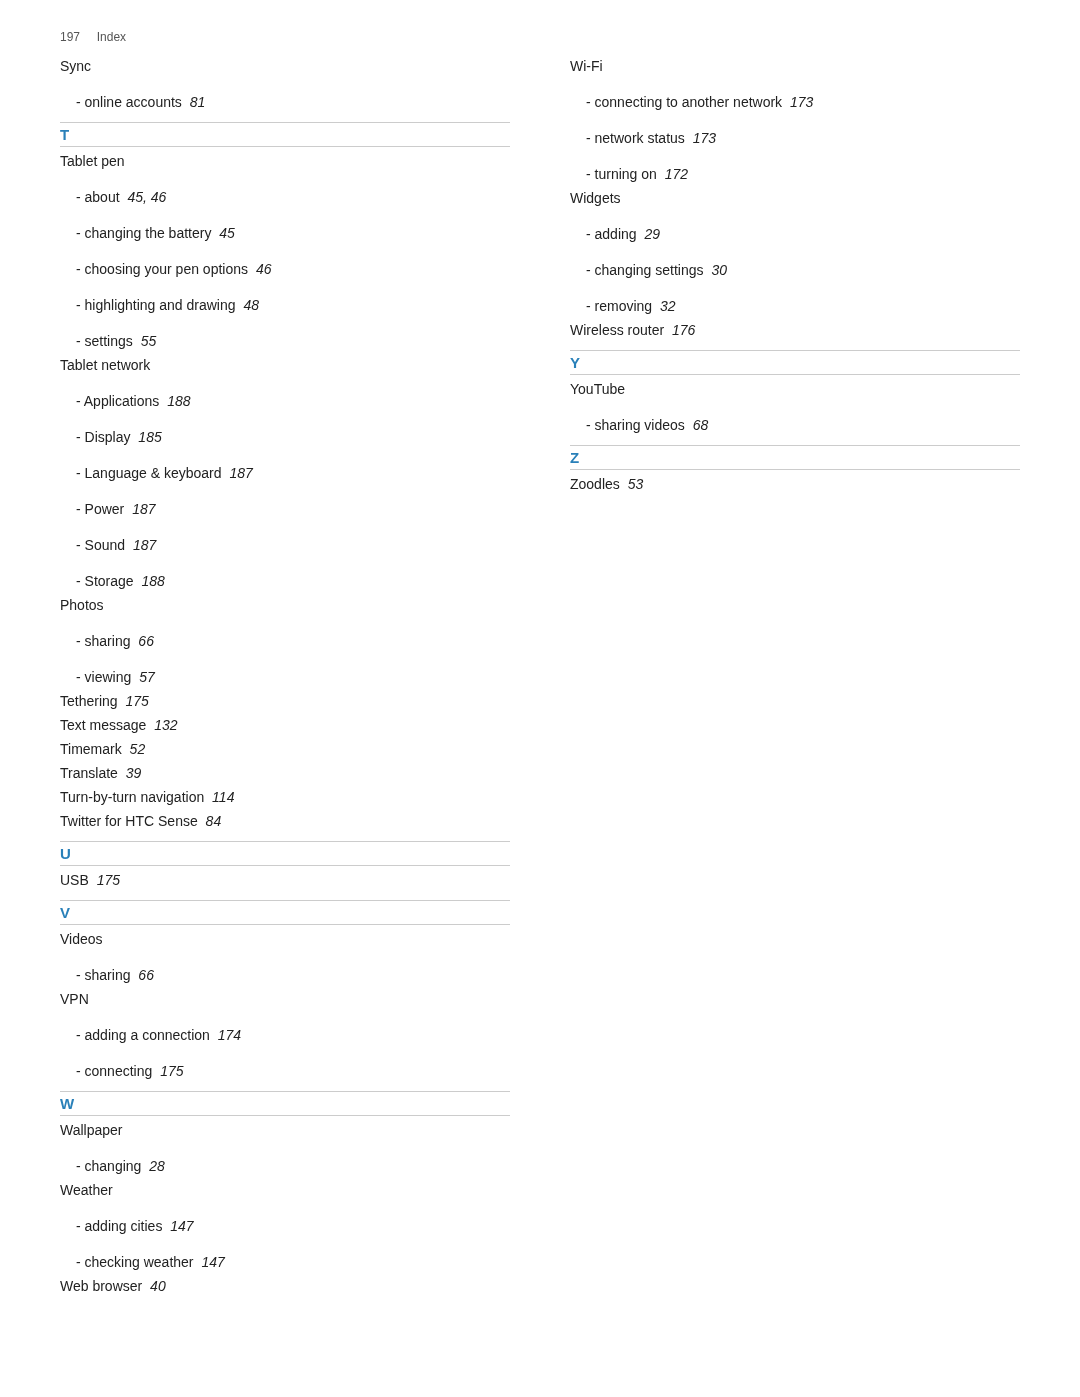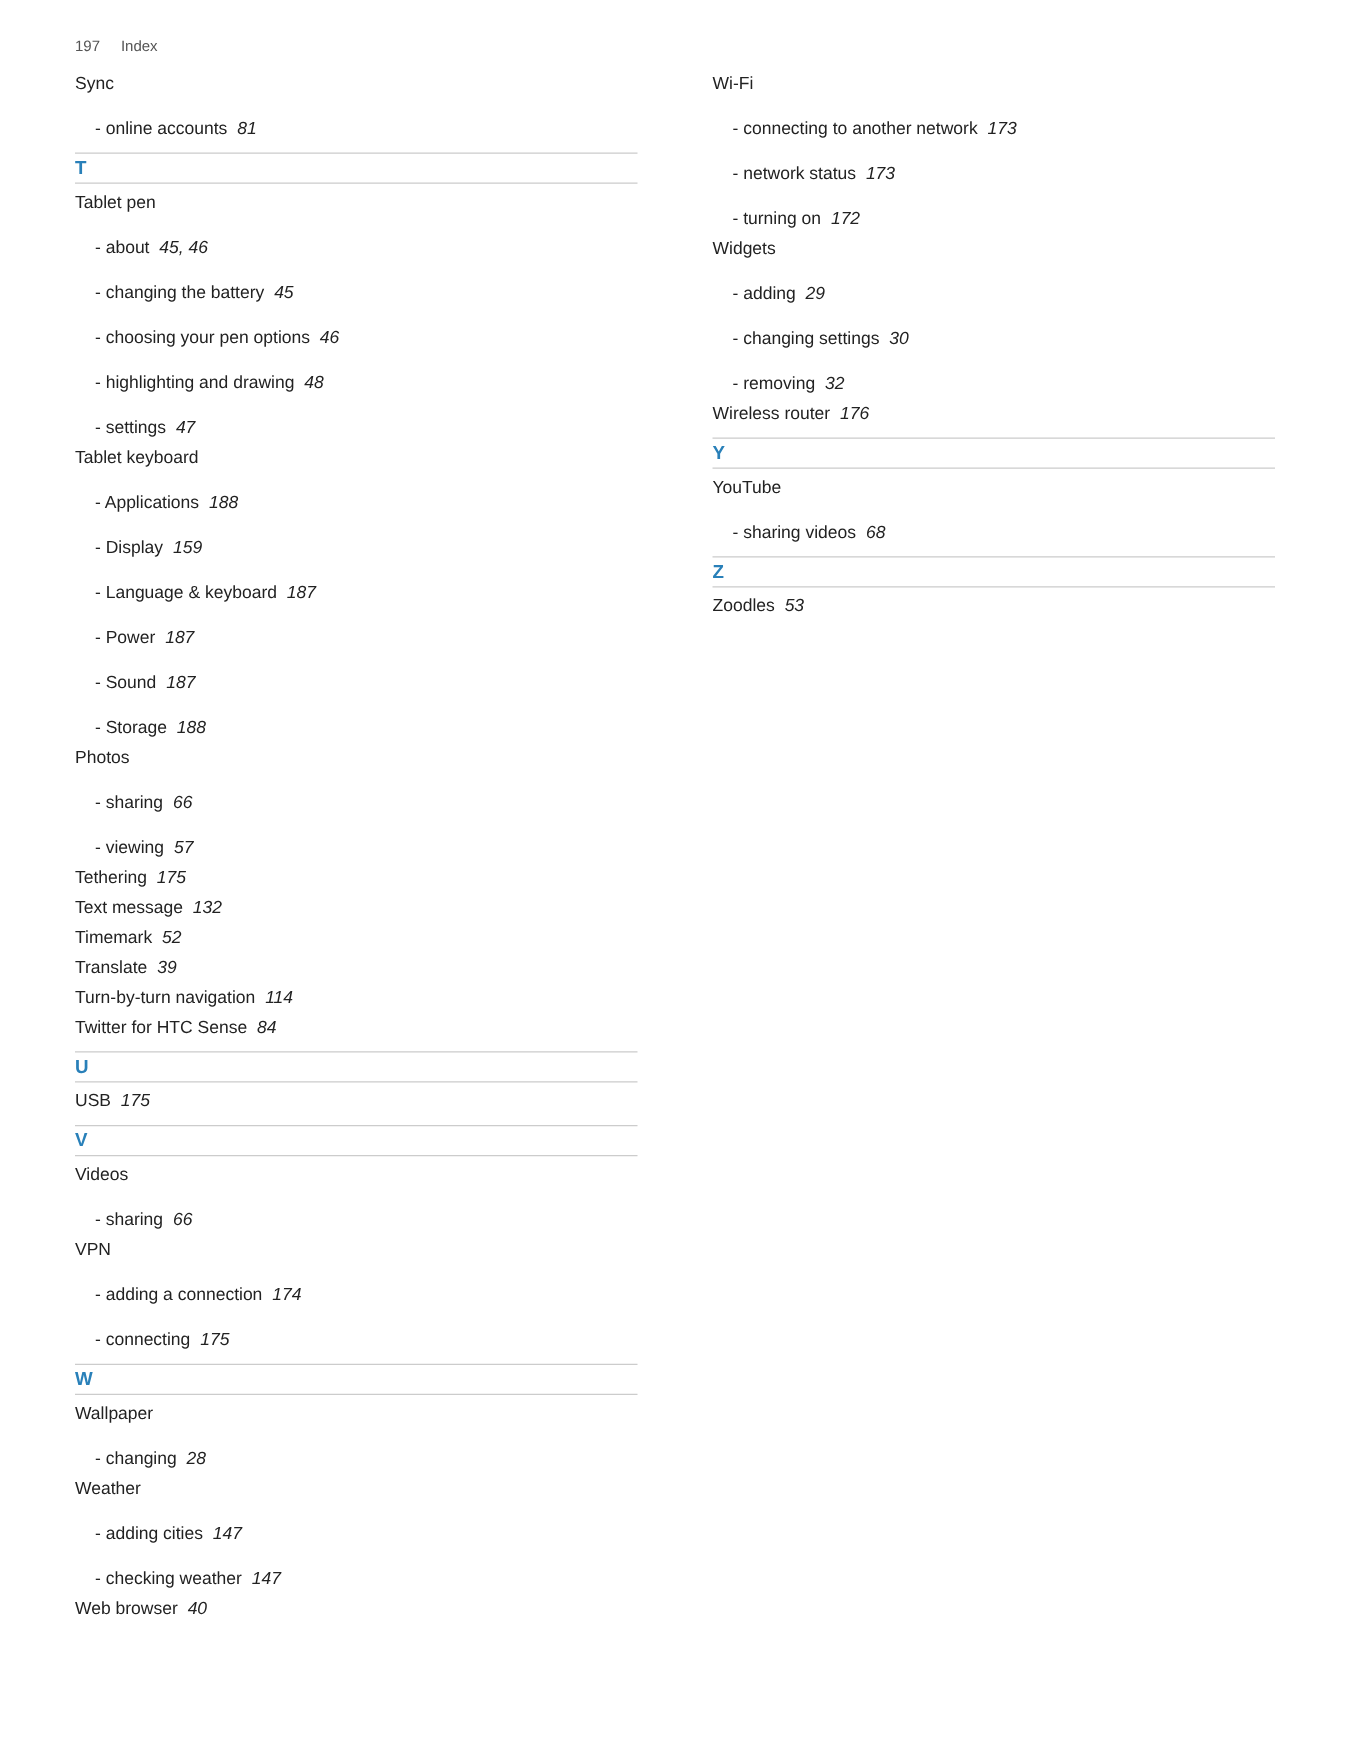--- a/index.html
+++ b/index.html
@@ -77,26 +77,26 @@
         <div class="entry-main">Sync</div>
         <span class="entry-sub">- online accounts  <span class="entry-num">81</span></span>
       </div>
       <span class="section-letter">T</span>
       <div class="entry-block">
         <div class="entry-main">Tablet pen</div>
         <span class="entry-sub">- about  <span class="entry-num">45, 46</span></span>
         <span class="entry-sub">- changing the battery  <span class="entry-num">45</span></span>
         <span class="entry-sub">- choosing your pen options  <span class="entry-num">46</span></span>
         <span class="entry-sub">- highlighting and drawing  <span class="entry-num">48</span></span>
-        <span class="entry-sub">- settings  <span class="entry-num">47</span></span>
+        <span class="entry-sub">- settings  <span class="entry-num">55</span></span>
       </div>
       <div class="entry-block">
-        <div class="entry-main">Tablet keyboard</div>
+        <div class="entry-main">Tablet network</div>
         <span class="entry-sub">- Applications  <span class="entry-num">188</span></span>
-        <span class="entry-sub">- Display  <span class="entry-num">159</span></span>
+        <span class="entry-sub">- Display  <span class="entry-num">185</span></span>
         <span class="entry-sub">- Language &amp; keyboard  <span class="entry-num">187</span></span>
         <span class="entry-sub">- Power  <span class="entry-num">187</span></span>
         <span class="entry-sub">- Sound  <span class="entry-num">187</span></span>
         <span class="entry-sub">- Storage  <span class="entry-num">188</span></span>
       </div>
       <div class="entry-block">
         <div class="entry-main">Photos</div>
         <span class="entry-sub">- sharing  <span class="entry-num">66</span></span>
         <span class="entry-sub">- viewing  <span class="entry-num">57</span></span>
       </div>

